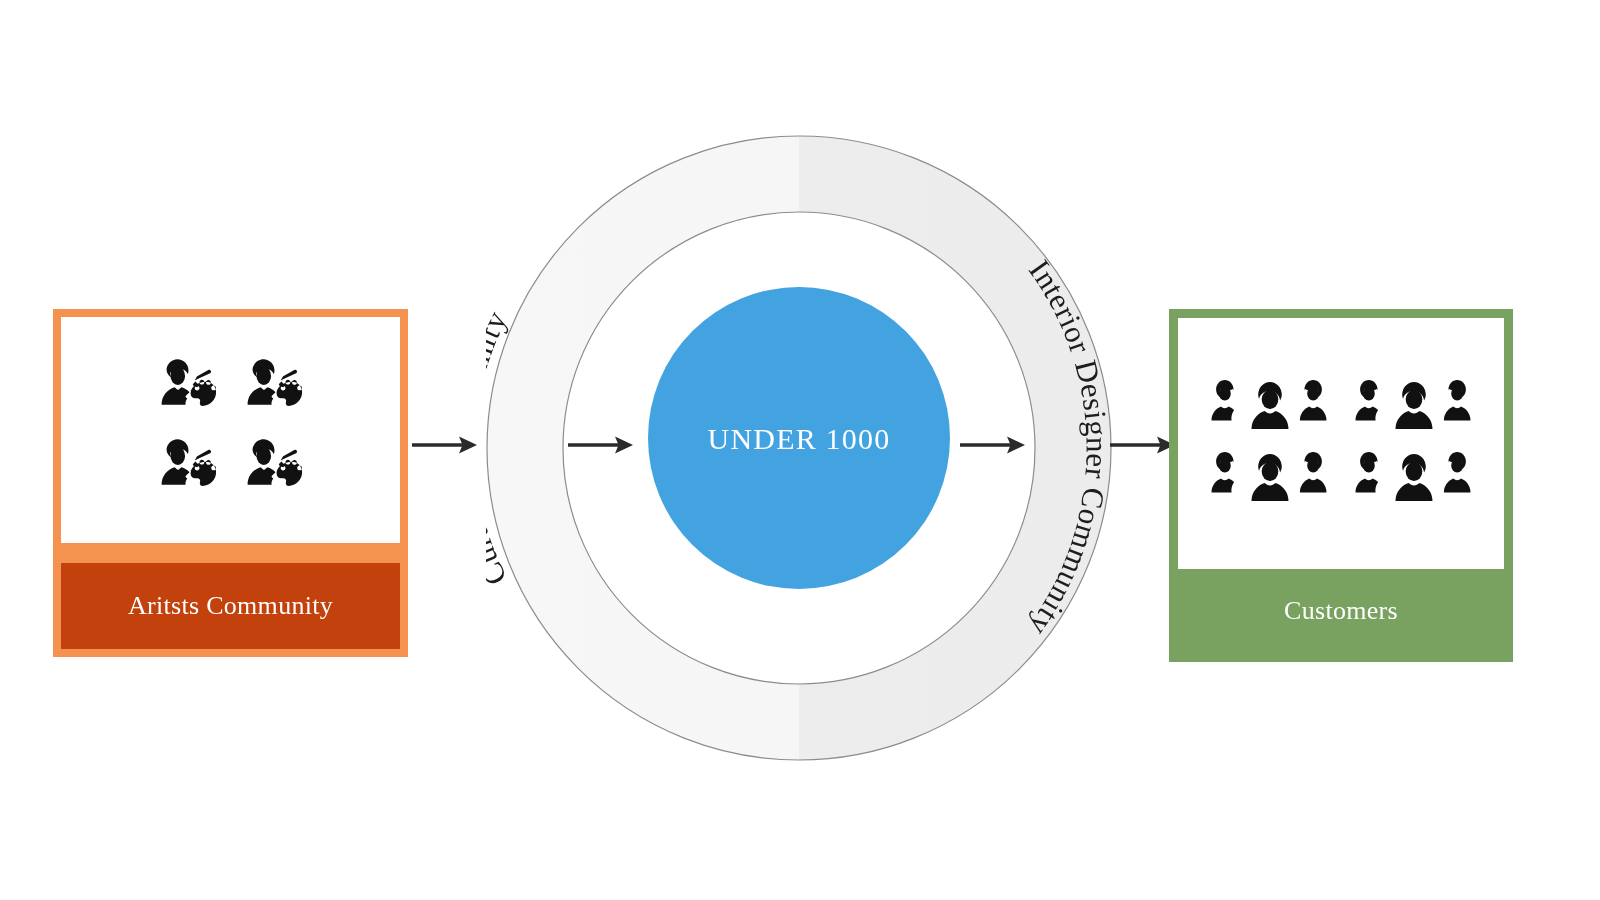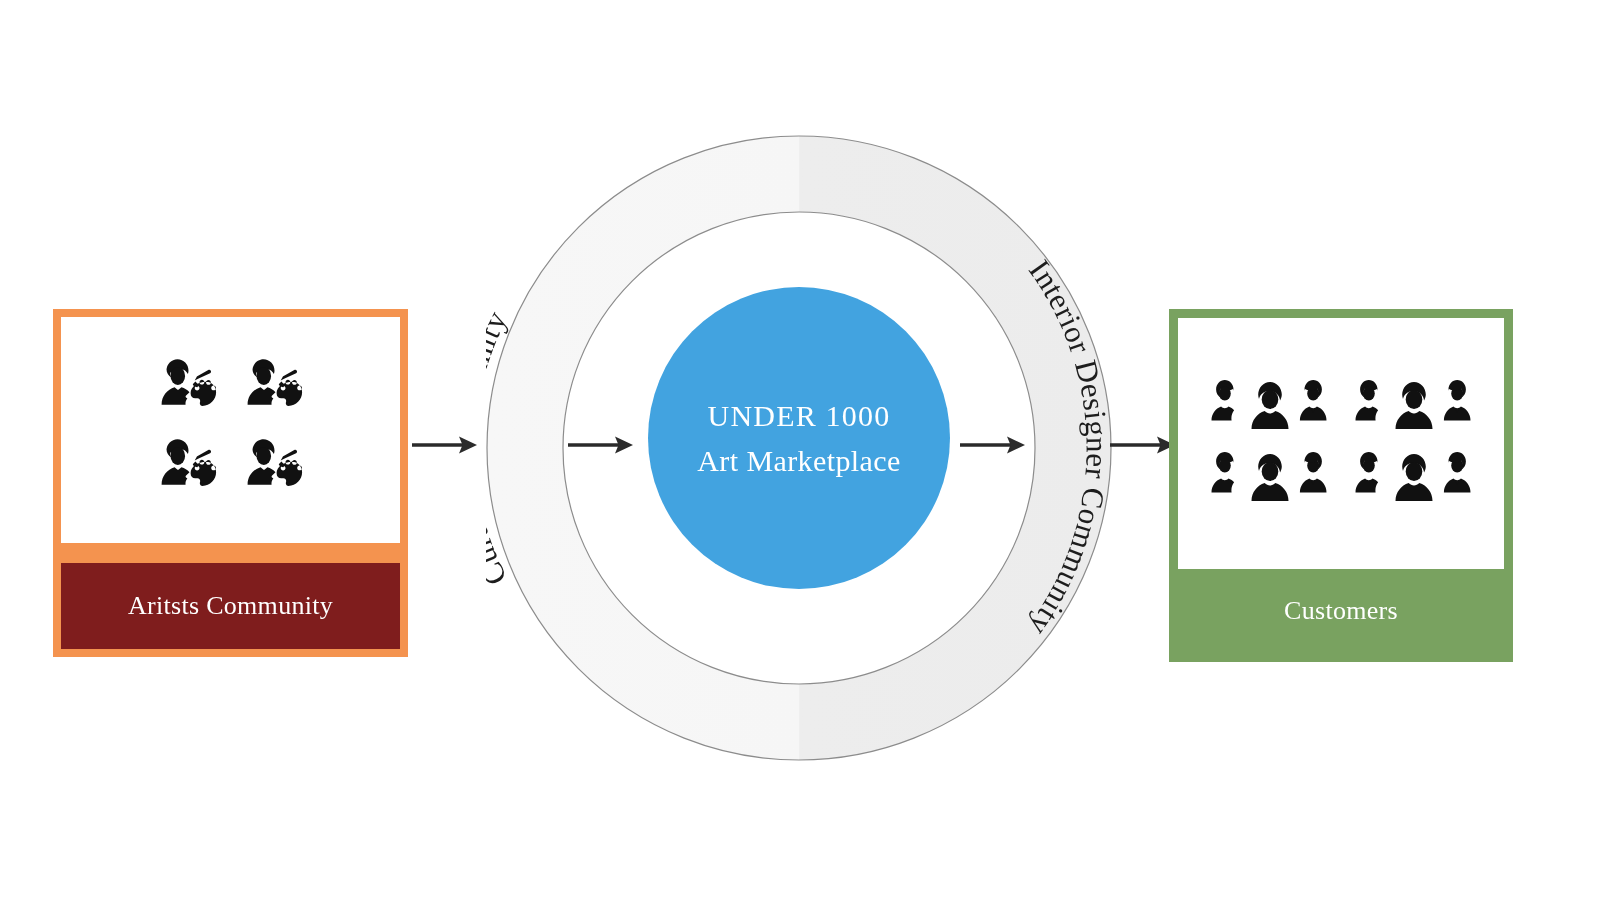--- a/index.html
+++ b/index.html
@@ -48,21 +48,21 @@
   #artists-box {
     left: 53px;
     top: 309px;
     width: 355px;
     height: 348px;
     border: 8px solid #f4934f;
     background: #f4934f;
   }
   #artists-box .caption {
     height: 86px;
-    background: #7f1d1d;
+    background: #c2410c;
     font-size: 26px;
     margin-top: 20px;
   }
 
   #customers-box {
     left: 1169px;
     top: 309px;
     width: 344px;
     height: 353px;
     border: 9px solid #79a260;
@@ -220,21 +220,20 @@
     </svg>
   </div>
 
   <svg class="arrow" style="left:567px; top:430px; width:68px;" width="68" height="30" viewBox="0 0 68 30">
     <line x1="1" y1="15" x2="54" y2="15" stroke="#2b2b2b" stroke-width="3.4"></line>
     <path d="M66 15 L48 6.5 L51.5 15 L48 23.5 Z" fill="#2b2b2b"></path>
   </svg>
 
   <div id="core-circle">
     <div class="line1">UNDER 1000</div>
-    <div class="line2">Art Marketplace</div>
   </div>
 
   <svg class="arrow" style="left:959px; top:430px; width:68px;" width="68" height="30" viewBox="0 0 68 30">
     <line x1="1" y1="15" x2="54" y2="15" stroke="#2b2b2b" stroke-width="3.4"></line>
     <path d="M66 15 L48 6.5 L51.5 15 L48 23.5 Z" fill="#2b2b2b"></path>
   </svg>
 
   <svg class="arrow" style="left:1109px; top:430px; width:68px;" width="68" height="30" viewBox="0 0 68 30">
     <line x1="1" y1="15" x2="54" y2="15" stroke="#2b2b2b" stroke-width="3.4"></line>
     <path d="M66 15 L48 6.5 L51.5 15 L48 23.5 Z" fill="#2b2b2b"></path>

